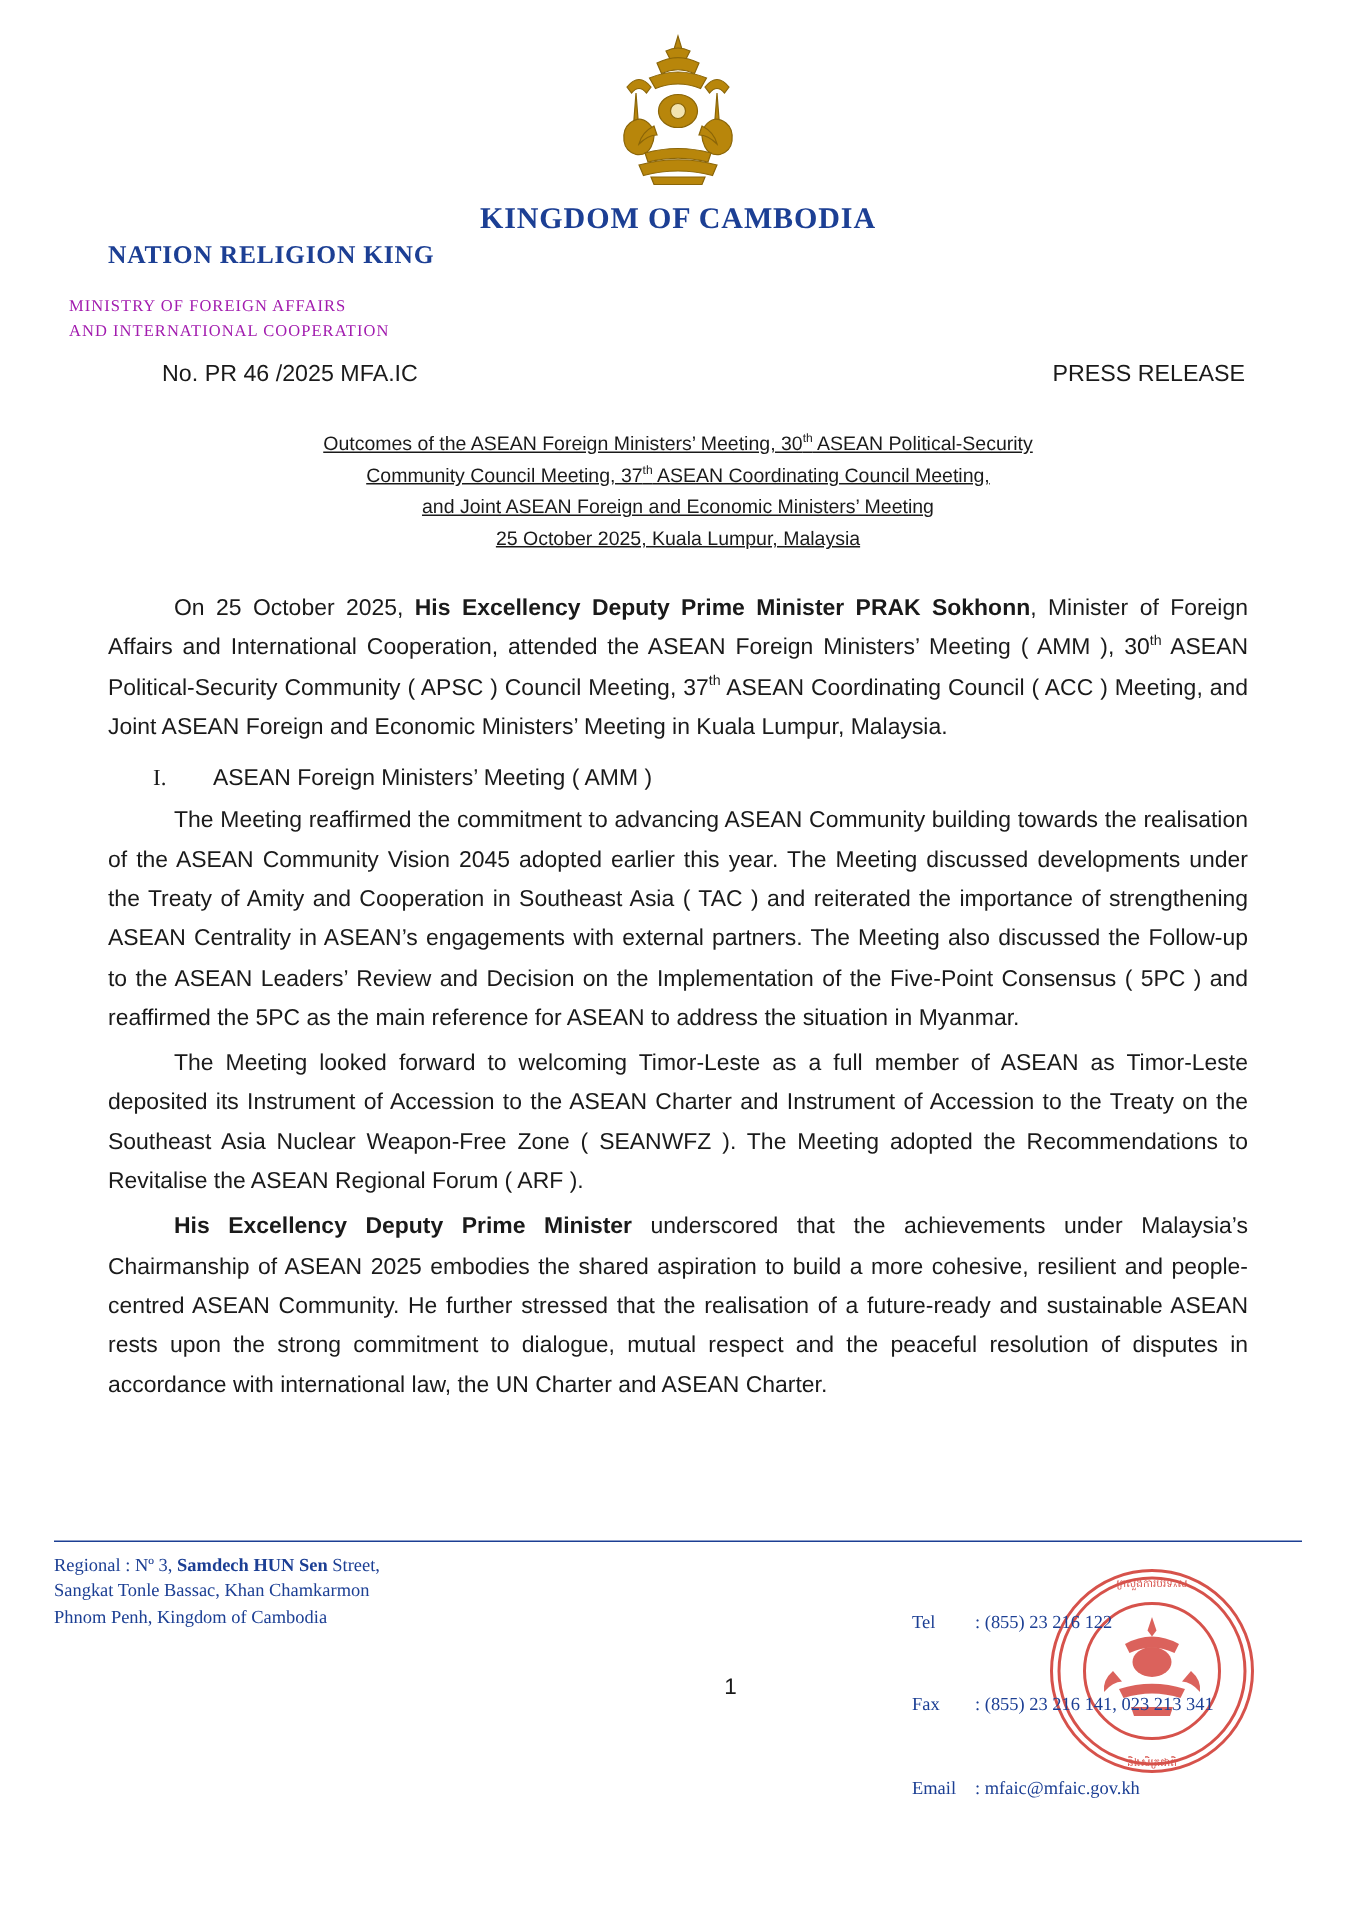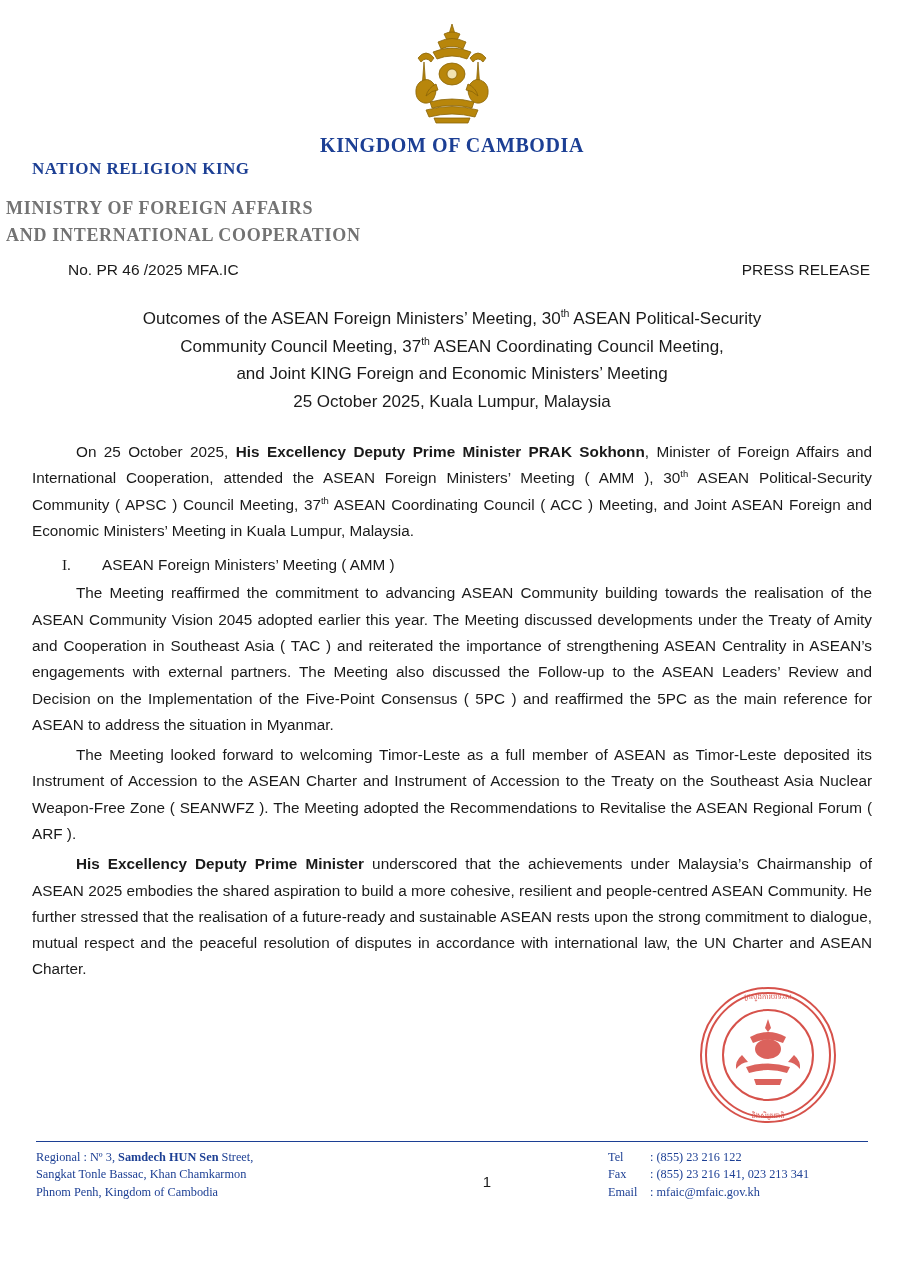--- a/index.html
+++ b/index.html
@@ -13,21 +13,21 @@
     font-family: "Liberation Sans", sans-serif;
     color: #1a1a1a;
     overflow: hidden;
     position: relative;
   }
   .page {
     position: relative;
     width: 904px;
     height: 1216px;
     box-sizing: border-box;
-    padding: 0 32px;
+    padding: 0 72px;
   }
 
   
   .crest-wrap {
     text-align: center;
     padding-top: 22px;
   }
   .crest {
     display: inline-block;
     width: 124px;
@@ -64,46 +64,47 @@
     height: 1px;
     background: #1c3f94;
     vertical-align: 3px;
     margin: 0 5px;
   }
 
   
   .ministry {
     margin-top: 16px;
     margin-left: -26px;
-    color: #737373;
-    font-family: "Liberation Serif", serif;
-    font-weight: bold;
-    font-size: 18px;
+    color: #a21caf;
+    font-family: "Liberation Serif", serif;
+    font-weight: normal;
+    font-size: 11px;
     letter-spacing: 0.7px;
     line-height: 1.5;
   }
 
   
   .ref-row {
     display: flex;
     justify-content: space-between;
     align-items: baseline;
     margin-top: 12px;
     font-size: 15.5px;
     margin-left: 40px;
   }
   .ref-no { margin-left: -4px; }
   .press-release { margin-right: 2px; }
 
   
   .doc-title {
     text-align: center;
     margin-top: 26px;
-    font-size: 17px;
+    font-size: 13px;
     line-height: 1.62;
+    text-decoration: underline;
   }
   .doc-title div { white-space: nowrap; }
   sup { font-size: 0.62em; vertical-align: super; }
 
   
   .body-text { margin-top: 24px; }
   .para {
     text-align: justify;
     text-justify: inter-word;
     font-size: 15.3px;
@@ -122,21 +123,21 @@
   }
   .section-num {
     font-family: "Liberation Serif", serif;
     width: 22px;
   }
 
   
   .seal {
     position: absolute;
     right: 66px;
-    top: 985px;
+    top: 1044px;
     width: 140px;
     height: 140px;
     opacity: 0.85;
     pointer-events: none;
   }
 
   
   .footer {
     position: absolute;
     left: 36px;
@@ -155,20 +156,21 @@
     color: #1c3f94;
     font-family: "Liberation Serif", serif;
     font-size: 12.3px;
     line-height: 1.45;
   }
   .footer-left { width: 330px; }
   .footer-right { width: 260px; text-align: left; }
   .footer-right .lbl {
     display: inline-block;
     width: 42px;
+    margin-top: 38px;
   }
   .page-num {
     font-family: "Liberation Sans", sans-serif;
     color: #1a1a1a;
     font-size: 15px;
     align-self: center;
     padding-top: 14px;
   }
 </style>
 </head>
@@ -218,21 +220,21 @@
   </div>
 
   <div class="ref-row">
     <div class="ref-no">No. PR 46 /2025 MFA.IC</div>
     <div class="press-release">PRESS RELEASE</div>
   </div>
 
   <div class="doc-title">
     <div><span>Outcomes of the ASEAN Foreign Ministers’ Meeting, 30</span><sup>th</sup><span> ASEAN Political-Security</span></div>
     <div><span>Community Council Meeting, 37</span><sup>th</sup><span> ASEAN Coordinating Council Meeting,</span></div>
-    <div>and Joint KING Foreign and Economic Ministers’ Meeting</div>
+    <div>and Joint ASEAN Foreign and Economic Ministers’ Meeting</div>
     <div>25 October 2025, Kuala Lumpur, Malaysia</div>
   </div>
 
   <div class="body-text">
 
     <p class="para"><span>On 25 October 2025, </span><span class="b">His Excellency Deputy Prime Minister PRAK Sokhonn</span><span>, Minister of Foreign Affairs and International Cooperation, attended the ASEAN Foreign Ministers’ Meeting ( AMM ), 30</span><sup>th</sup><span> ASEAN Political-Security Community ( APSC ) Council Meeting, 37</span><sup>th</sup><span> ASEAN Coordinating Council ( ACC ) Meeting, and Joint ASEAN Foreign and Economic Ministers’ Meeting in Kuala Lumpur, Malaysia.</span></p>
 
     <div class="section-head">
       <span class="section-num">I.</span>
       <span>ASEAN Foreign Ministers’ Meeting ( AMM )</span>

